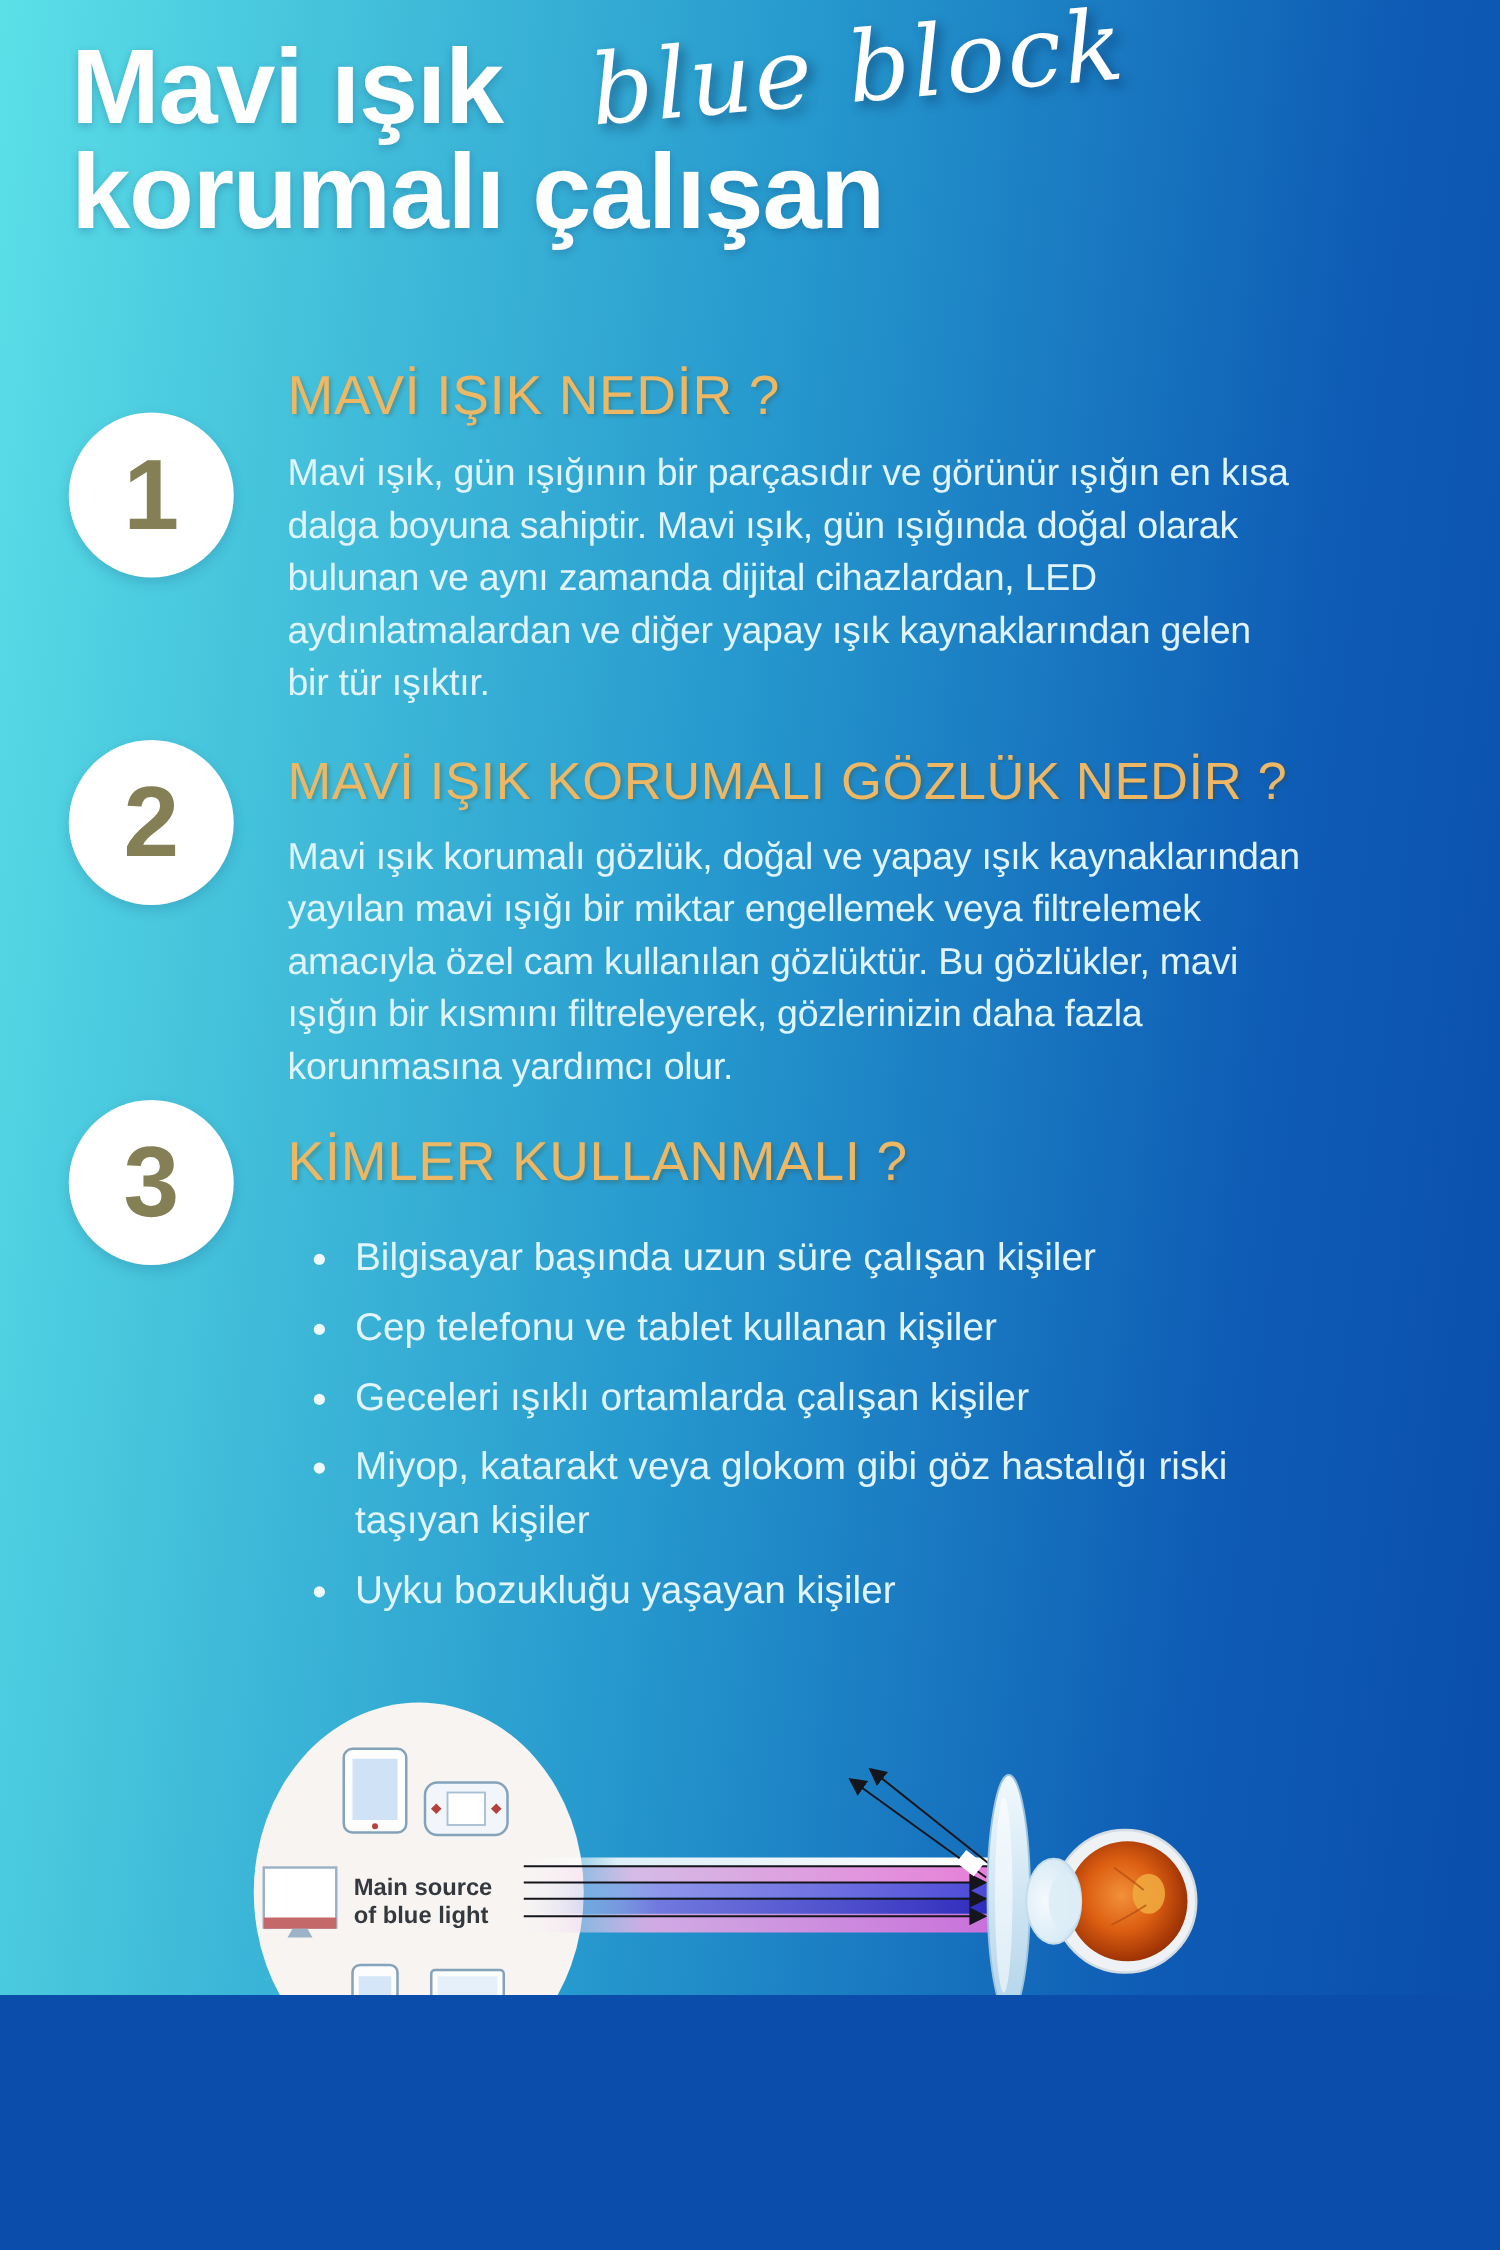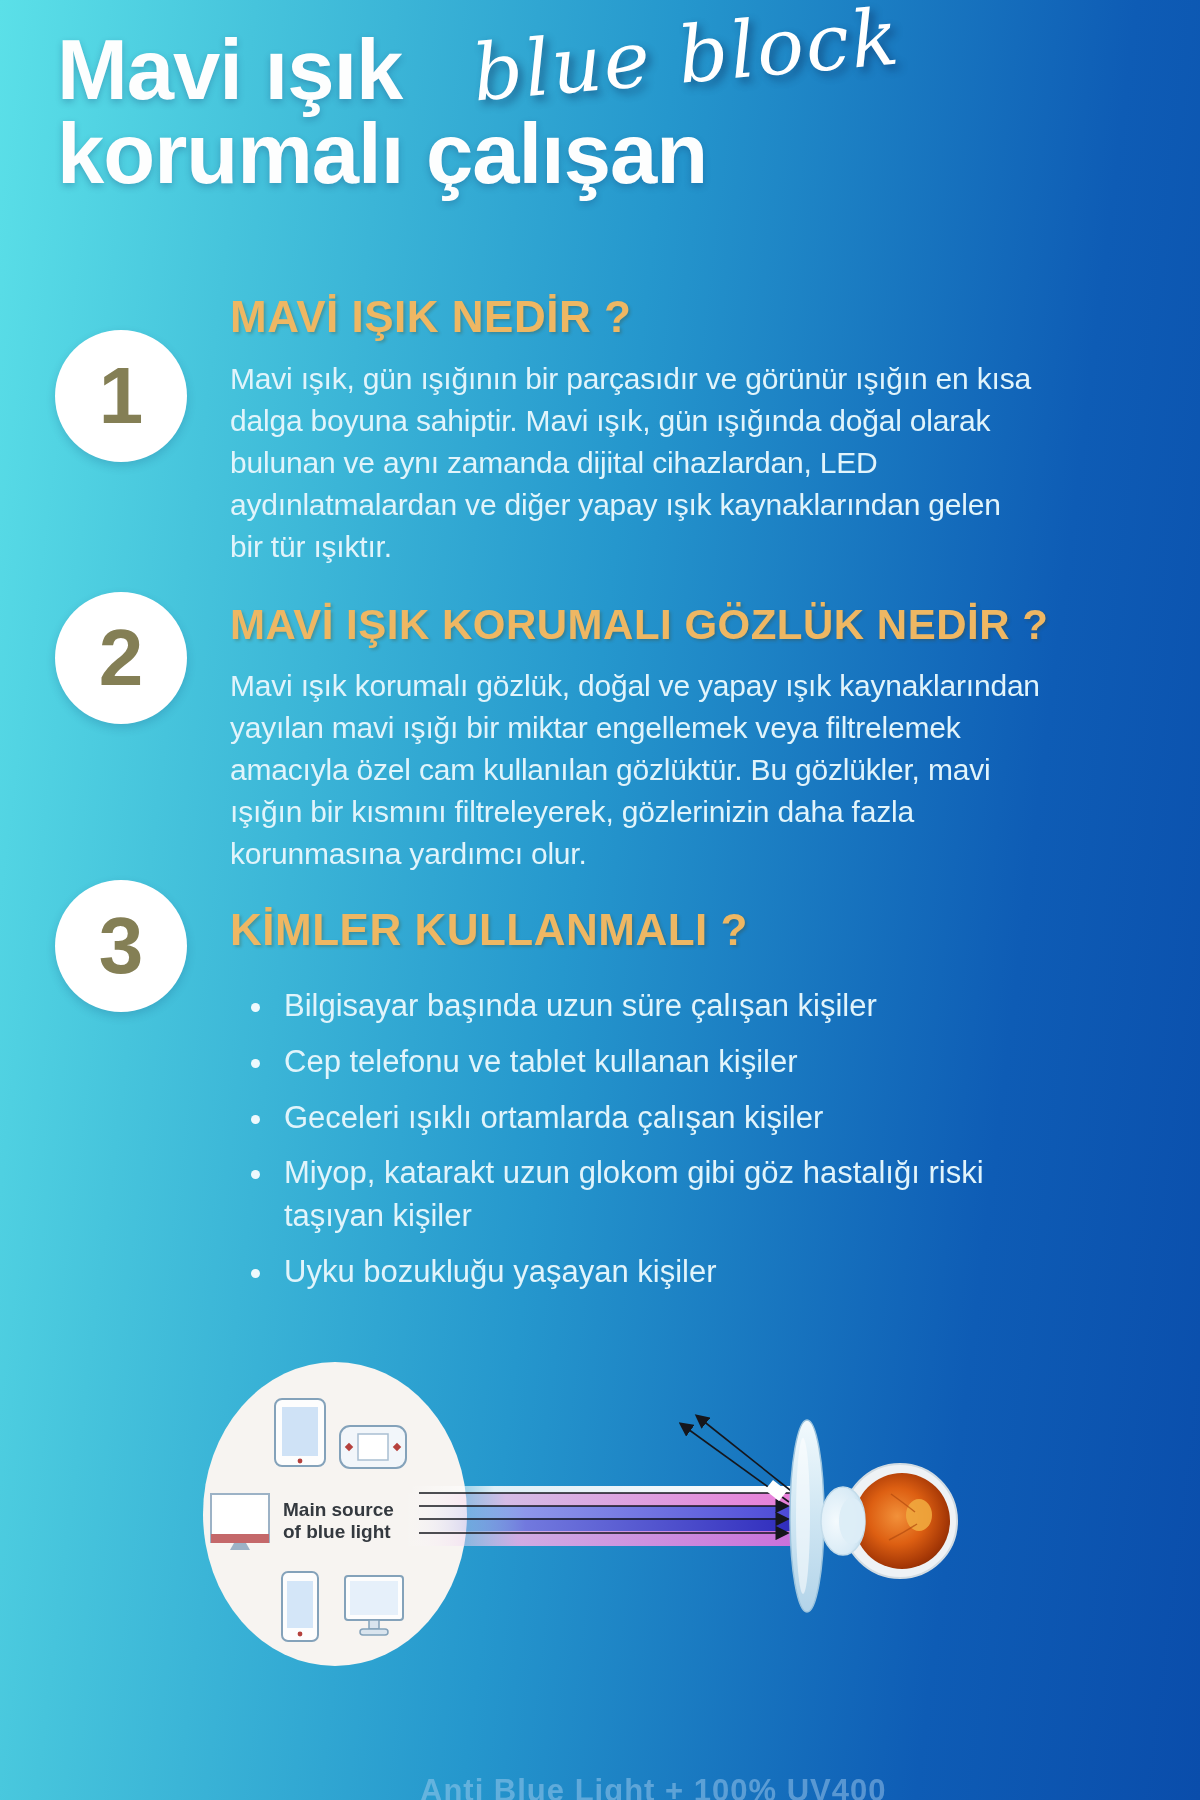--- a/index.html
+++ b/index.html
@@ -1,17 +1,17 @@
 <!DOCTYPE html>
 <html><head>
 <meta charset="utf-8">
 <style>
   html,body{margin:0;padding:0;background:#0a4dab;}
   .poster{
-    position:relative;width:1200px;height:1800px;overflow:hidden;
+    position:relative;width:1200px;height:1596px;overflow:hidden;
     font-family:"Liberation Sans",sans-serif;
     background:linear-gradient(97deg,#5be0e8 0%,#46c4dc 18%,#2597cd 48%,#0e5cb5 80%,#0a4dab 100%);
   }
   .title{
     position:absolute;left:57px;top:28px;color:#fdfefe;font-weight:bold;
     font-size:85px;line-height:0.99;letter-spacing:-1px;
     text-shadow:0 3px 7px rgba(10,40,90,0.25);
   }
   .script{
     position:absolute;left:472px;top:10px;color:#ffffff;
@@ -22,21 +22,21 @@
   .step-circle{
     position:absolute;left:55px;width:132px;height:132px;border-radius:50%;
     background:#ffffff;display:flex;align-items:center;justify-content:center;
     box-shadow:0 4px 10px rgba(10,50,100,0.18);
   }
   .step-circle span{font-size:80px;font-weight:bold;color:#847f55;line-height:1;}
   #circle-1{top:330px;} #circle-2{top:592px;} #circle-3{top:880px;}
   .section{position:absolute;left:230px;width:805px;}
   #section-1{top:292px;} #section-2{top:601px;} #section-3{top:905px;}
   .section h2{
-    margin:0;color:#eeb763;font-size:44px;font-weight:bold;letter-spacing:0.5px;
+    margin:0;color:#eeb763;font-size:44px;font-weight:normal;letter-spacing:0.5px;
     text-shadow:2px 2px 3px rgba(70,60,15,0.25);white-space:nowrap;
   }
   .section p{
     margin:16px 4px 0 0;color:#e1f4fb;font-size:30px;line-height:1.40;
     letter-spacing:-0.2px;width:810px;
   }
   .bullets{
     margin:30px 0 0 0;padding:0 0 0 46px;color:#e1f4fb;font-size:31px;
     line-height:1.38;width:740px;
   }
@@ -79,21 +79,21 @@
     <h2 style="font-size:42px">MAVİ IŞIK KORUMALI GÖZLÜK NEDİR ?</h2>
     <p>Mavi ışık korumalı gözlük, doğal ve yapay ışık kaynaklarından yayılan mavi ışığı bir miktar engellemek veya filtrelemek amacıyla özel cam kullanılan gözlüktür. Bu gözlükler, mavi ışığın bir kısmını filtreleyerek, gözlerinizin daha fazla korunmasına yardımcı olur.</p>
   </div>
 
   <div class="section" id="section-3">
     <h2>KİMLER KULLANMALI ?</h2>
     <ul class="bullets">
       <li>Bilgisayar başında uzun süre çalışan kişiler</li>
       <li>Cep telefonu ve tablet kullanan kişiler</li>
       <li>Geceleri ışıklı ortamlarda çalışan kişiler</li>
-      <li>Miyop, katarakt uzun glokom gibi göz hastalığı riski taşıyan kişiler</li>
+      <li>Miyop, katarakt veya glokom gibi göz hastalığı riski taşıyan kişiler</li>
       <li>Uyku bozukluğu yaşayan kişiler</li>
     </ul>
   </div>
 
   <div class="illustration">
     <svg width="850" height="345" viewBox="0 0 850 345">
       <defs>
         <linearGradient id="beamWhite" x1="0" y1="0" x2="1" y2="0">
           <stop offset="0" stop-color="#ffffff" stop-opacity="0"></stop>
           <stop offset="0.22" stop-color="#ffffff" stop-opacity="0.85"></stop>

